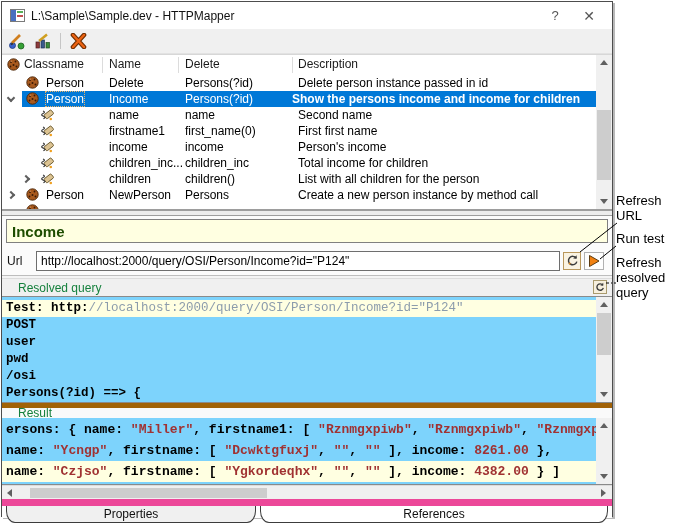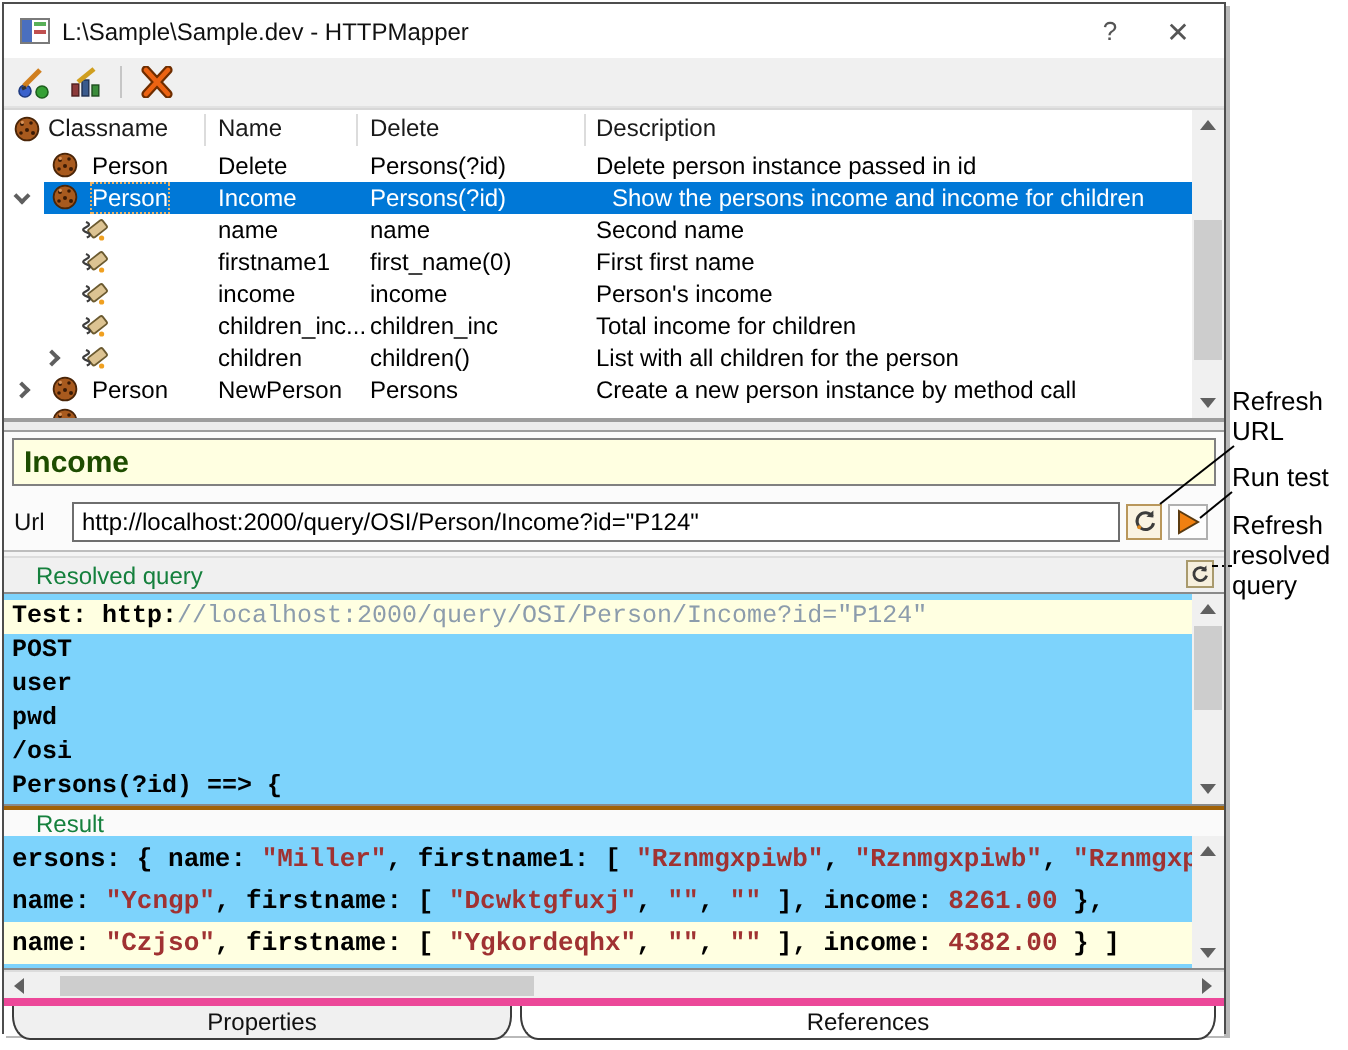--- a/index.html
+++ b/index.html
@@ -71,21 +71,21 @@
               display:flex; align-items:center; justify-content:center; }
   .run-btn { width:20px; height:18px; border:1px solid #b0b0b0; background:#fdfdfd;
              display:flex; align-items:center; justify-content:center; }
 
   .divider { height:4px; flex:0 0 4px; border-top:1px solid #bdbdbd; border-bottom:1px solid #dcdcdc; background:#f4f4f4; }
 
   
   .sec-label { position:relative; background:#f0f0f0; font-size:12px; color:#15803d;
                display:flex; align-items:center; padding-left:16px; }
   .resolved-label { height:17px; flex:0 0 17px; }
-  .result-label { height:15px; flex:0 0 15px; background:#fafafa; border-top:2px solid #a16207; }
+  .result-label { height:15px; flex:0 0 15px; background:#fafafa; border-top:5px solid #a16207; }
   .tiny-btn { position:absolute; right:5px; top:1px; width:14px; height:14px;
               border:1px solid #a99a6d; background:#f6efdd; display:flex; align-items:center; justify-content:center; }
 
   .code { position:relative; background:#7dd3fc; border:1px solid #8a8a8a; border-left:none; border-right:none;
           overflow:hidden; font-family:"Liberation Mono","DejaVu Sans Mono",monospace; }
   .querybox { height:107px; flex:0 0 107px; }
   .resultbox { height:67px; flex:0 0 67px; border-top:none; }
   .codeline { white-space:nowrap; padding-left:4px; }
   .querybox .codeline { line-height:17px; font-size:12.5px; padding-top:0px; }
   .querybox .inner { padding-top:3px; }
@@ -98,21 +98,21 @@
   .code .inner { position:absolute; left:0; top:0; right:16px; bottom:0; overflow:hidden; }
 
   
   .hsb { height:14px; flex:0 0 14px; background:#f0f0f0; position:relative; border-top:1px solid #dcdcdc; }
   .hsb .arr { position:absolute; top:0; width:14px; height:14px; display:flex; align-items:center; justify-content:center; }
   .hsb .arr.lf { left:0; } .hsb .arr.rt { right:2px; }
   .hsb .thumb { position:absolute; left:28px; top:2px; width:237px; height:10px; background:#cdcdcd; }
 
   
   .tabs { height:19px; flex:0 0 19px; display:flex; gap:4px; padding:0 4px; background:#fff;
-          border-top:4px solid #ec4899; }
+          border-top:7px solid #ec4899; }
   .tab { border:1px solid #3c3c3c; border-top:none; font-size:12px; color:#111;
          display:flex; align-items:center; justify-content:center; height:17px;
          border-bottom-left-radius:9px 12px; border-bottom-right-radius:9px 12px; }
   .tab.active { background:#f0f0f0; width:250px; }
   .tab.inactive { background:#fff; flex:1 1 auto; }
 
   
   .annots { position:absolute; left:616px; top:0; width:58px; height:525px; font-size:13px; color:#000; }
   .annot { position:absolute; white-space:pre-line; line-height:15px; }
   .annot.a1 { top:193px; } .annot.a2 { top:231px; } .annot.a3 { top:255px; }
@@ -204,21 +204,21 @@
               <circle cx="4" cy="4" r="1" fill="#3a1a05"></circle>
               <circle cx="8.5" cy="3.5" r="0.9" fill="#3a1a05"></circle>
               <circle cx="6.5" cy="7" r="1" fill="#3a1a05"></circle>
               <circle cx="3.5" cy="8.5" r="0.9" fill="#3a1a05"></circle>
               <circle cx="9.5" cy="8.5" r="1" fill="#3a1a05"></circle>
               <circle cx="4.2" cy="3.2" r="0.8" fill="#d8935a"></circle>
             </svg></span>
           <span class="cell cn" style="left: 44px;">Person</span>
           <span class="cell" style="left: 107px;">Income</span>
           <span class="cell" style="left: 183px;">Persons(?id)</span>
-          <span class="cell" style="left: 304px;">Show the persons income and income for children</span>
+          <span class="cell" style="left: 290px; font-weight: bold;">Show the persons income and income for children</span>
         </div>
         <div class="trow">
           <span class="cicon" style="left: 38px;"><svg width="14" height="14" viewBox="0 0 14 14">
               <g transform="rotate(-38 8 7)">
                 <rect x="4.5" y="4.5" width="9" height="5" rx="1" fill="#dcc392" stroke="#6b5a30" stroke-width="0.9"></rect>
               </g>
               <path d="M3 3 q3 1.2 0 2.6 q-3 1.4 0.4 2.6 q3 1.2 0 2.6" fill="none" stroke="#3d3d3d" stroke-width="1.1"></path>
               <circle cx="10.8" cy="11" r="1.3" fill="#f0a020"></circle>
             </svg></span>
           <span class="cell" style="left: 107px;">name</span>

